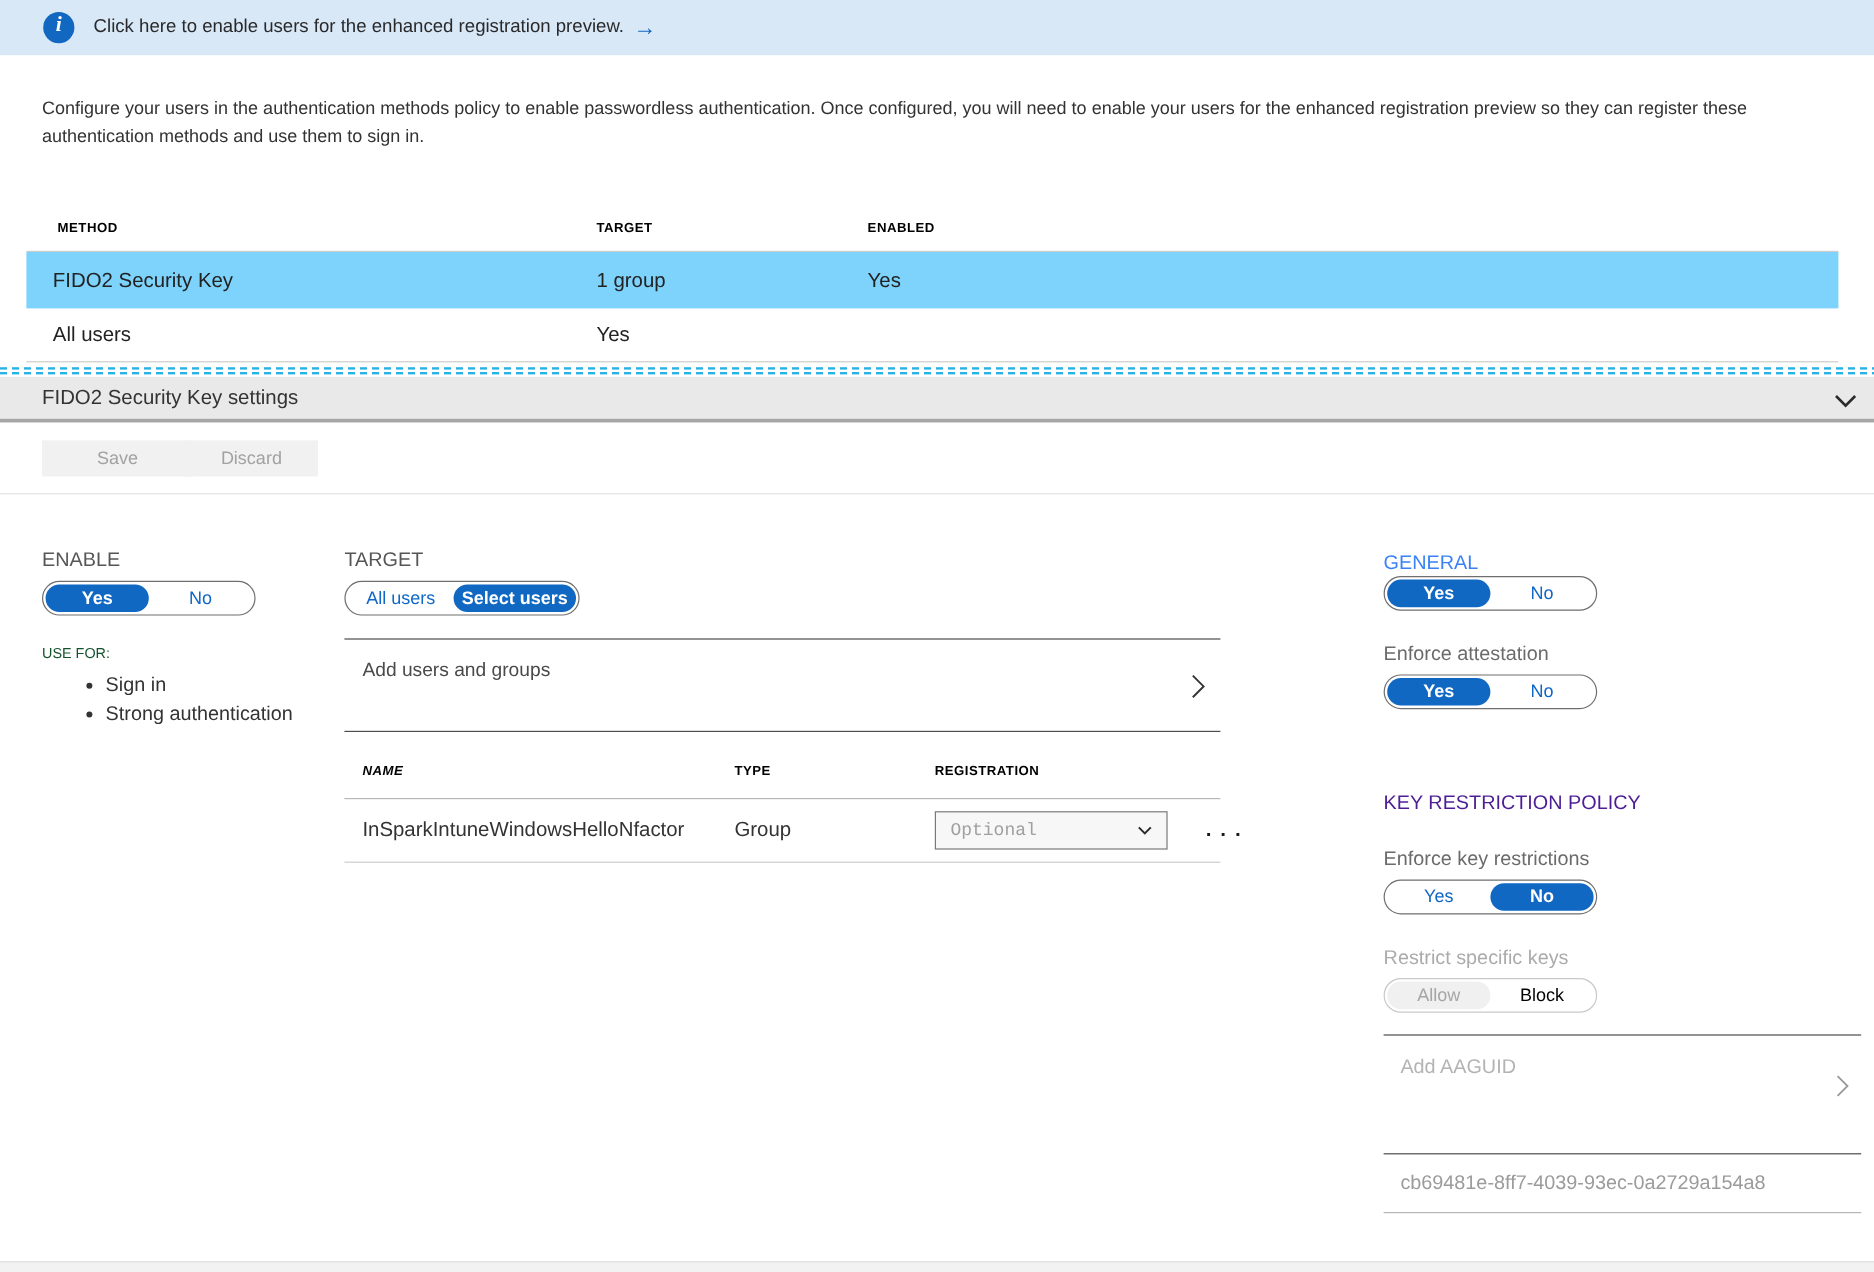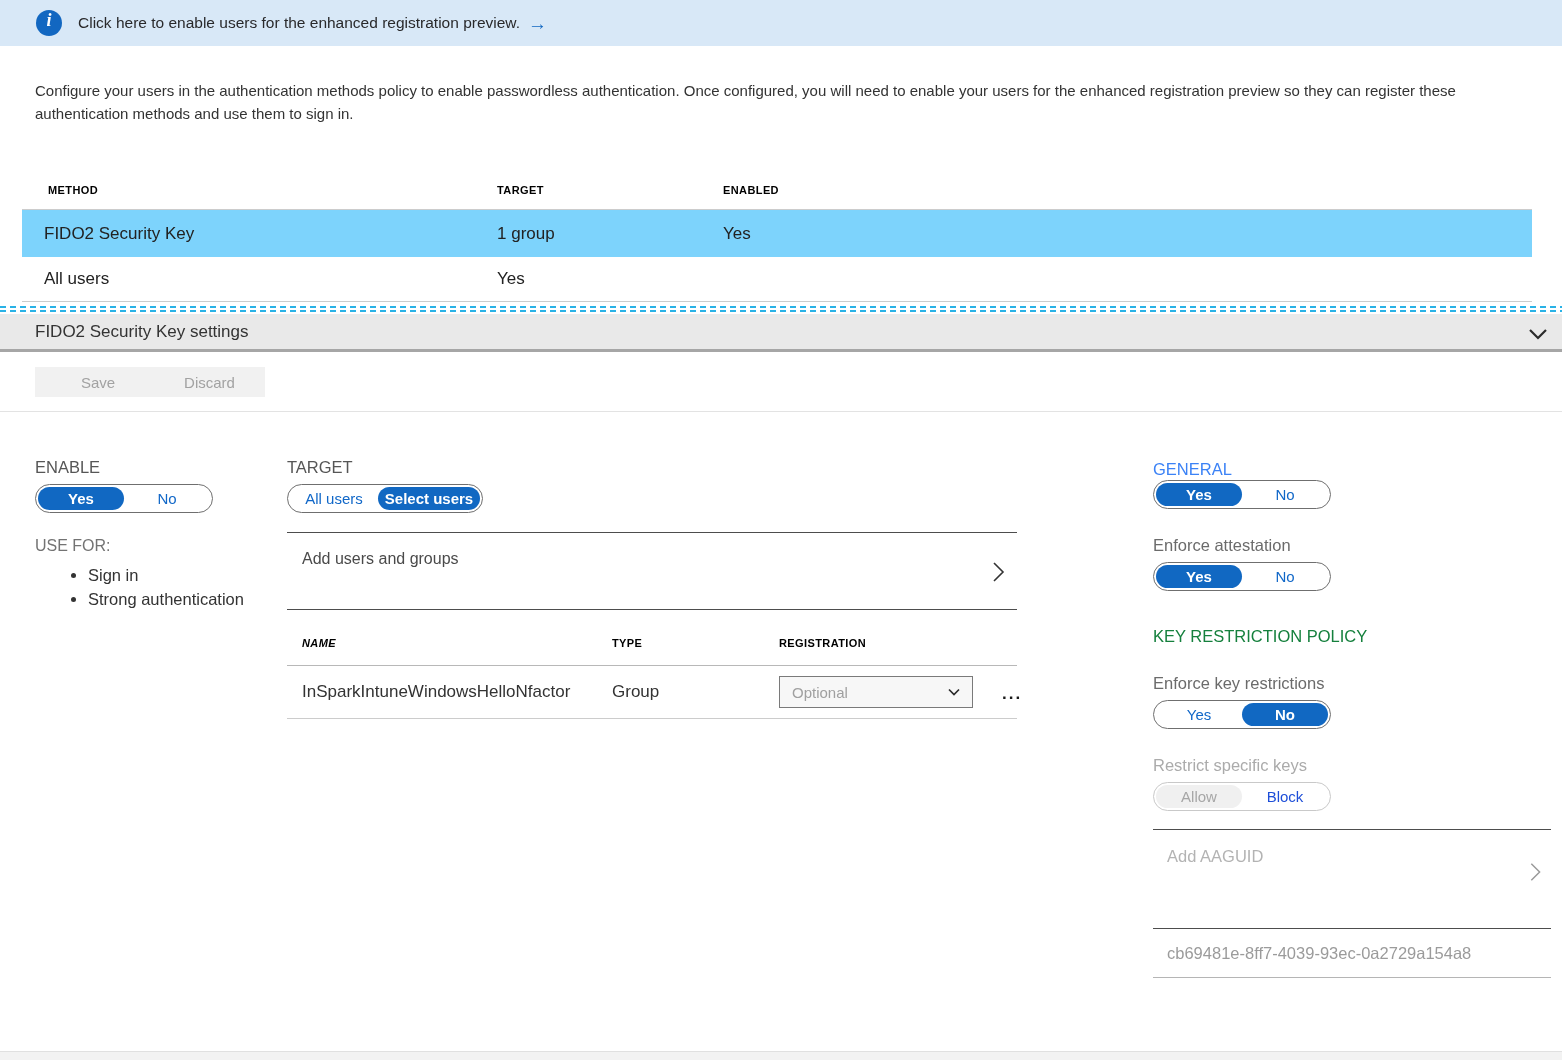--- a/index.html
+++ b/index.html
@@ -51,66 +51,66 @@
   .btn-discard { left:154px; width:111px; }
   .sep-light { position:absolute; left:0; top:411px; width:1562px; height:1px; background:#e3e3e3; }
 
   
   .toggle { display:inline-flex; align-items:center; height:29px; padding:2px;
             border:1px solid #6f6f6f; border-radius:15px; background:#fff; }
   .toggle .seg { height:23px; line-height:23px; min-width:86px; text-align:center;
                  border-radius:12px; font-size:15px; color:#1067c8; cursor:pointer; }
   .toggle .seg.on { background:#1168c2; color:#fff; font-weight:700; }
   .toggle.disabled { border-color:#c9c9c9; }
-  .toggle.disabled .seg { color:#1d4ed8; cursor:default; }
+  .toggle.disabled .seg { color:#000000; cursor:default; }
   .toggle.disabled .seg.on { background:#f0f0f0; color:#a6a6a6; font-weight:400; }
   .seg.w-allusers { min-width:88px; }
   .seg.w-selusers { min-width:102px; }
 
   
   .col-left  { position:absolute; left:35px;  top:458px; width:235px; }
   .col-mid   { position:absolute; left:287px; top:458px; width:730px; }
   .col-right { position:absolute; left:1153px; top:460px; width:398px; }
 
   .sec-label { font-size:16.5px; color:#565656; height:20px; }
   .col-left .toggle, .col-mid .toggle { margin-top:6px; }
 
-  .usefor { margin-top:24px; font-size:16px; color:#737373; }
+  .usefor { margin-top:24px; font-size:12px; color:#14532d; }
   .usefor-list { margin-top:8px; padding-left:53px; }
   .usefor-list li { font-size:16.5px; color:#333; line-height:24px; }
 
   
   .listbox { margin-top:19px; height:78px; border-top:1px solid #4d4d4d;
              border-bottom:1px solid #4d4d4d; position:relative; cursor:pointer; }
   .listbox .label { padding:17px 0 0 15px; font-size:16px; color:#4a4a4a; }
   .listbox .chev { position:absolute; right:6px; top:26px; }
 
   
   .ttable { margin-top:10px; }
   .ttable .hrow { display:grid; grid-template-columns:325px 167px 1fr; height:46px;
                   align-items:center; border-bottom:1px solid #b8b8b8; }
   .ttable .hcell { font-size:11px; font-weight:700; letter-spacing:.4px; color:#000; }
   .ttable .hcell:first-child { padding-left:15px;font-style:italic; }
   .ttable .drow { display:grid; grid-template-columns:325px 167px 1fr; height:53px;
                   align-items:center; border-bottom:1px solid #ccc; }
   .ttable .cell { font-size:17px; color:#333; }
   .ttable .cell:first-child { padding-left:15px; }
-  .reg-cell { display:flex; align-items:flex-start; gap:29px; }
+  .reg-cell { display:flex; align-items:flex-start; gap:29px;font-family:Liberation Mono, monospace; }
   .dropdown { width:194px; height:32px; background:#f7f7f7; border:1px solid #7a7a7a;
               display:flex; align-items:center; justify-content:space-between;
               padding:0 10px 0 12px; cursor:default; }
   .dropdown .ph { font-size:15px; color:#a0a0a0; }
   .ellipsis { font-size:17px; font-weight:700; letter-spacing:2px; color:#1a1a1a;
               cursor:pointer; padding-top:8px; }
 
   
   .col-right .sec-label { color:#3b82f6; }
   .field-label { margin-top:27px; font-size:16.5px; color:#6b6b6b; height:20px; }
   .field-label + .toggle { margin-top:6px; }
-  .krp-label { margin-top:36px; font-size:16.5px; color:#15803d; height:20px; }
+  .krp-label { margin-top:69px; font-size:16.5px; color:#4c1d95; height:20px; }
   .field-label.dim { color:#ababab; }
   .aaguid-box { margin-top:18px; height:100px; border-top:1px solid #4d4d4d;
                 border-bottom:1px solid #4d4d4d; position:relative; }
   .aaguid-box .ph { padding:17px 0 0 14px; font-size:16.5px; color:#b3b3b3; }
   .aaguid-box .chev { position:absolute; right:4px; top:30px; }
   .aaguid-val { height:49px; border-bottom:1px solid #b5b5b5; font-size:16.5px;
                 color:#9b9b9b; padding:15px 0 0 14px; }
 
   .bottom-bar { position:absolute; left:0; top:1051px; width:1562px; height:9px;
                 background:#f2f2f2; border-top:1px solid #e0e0e0; }

